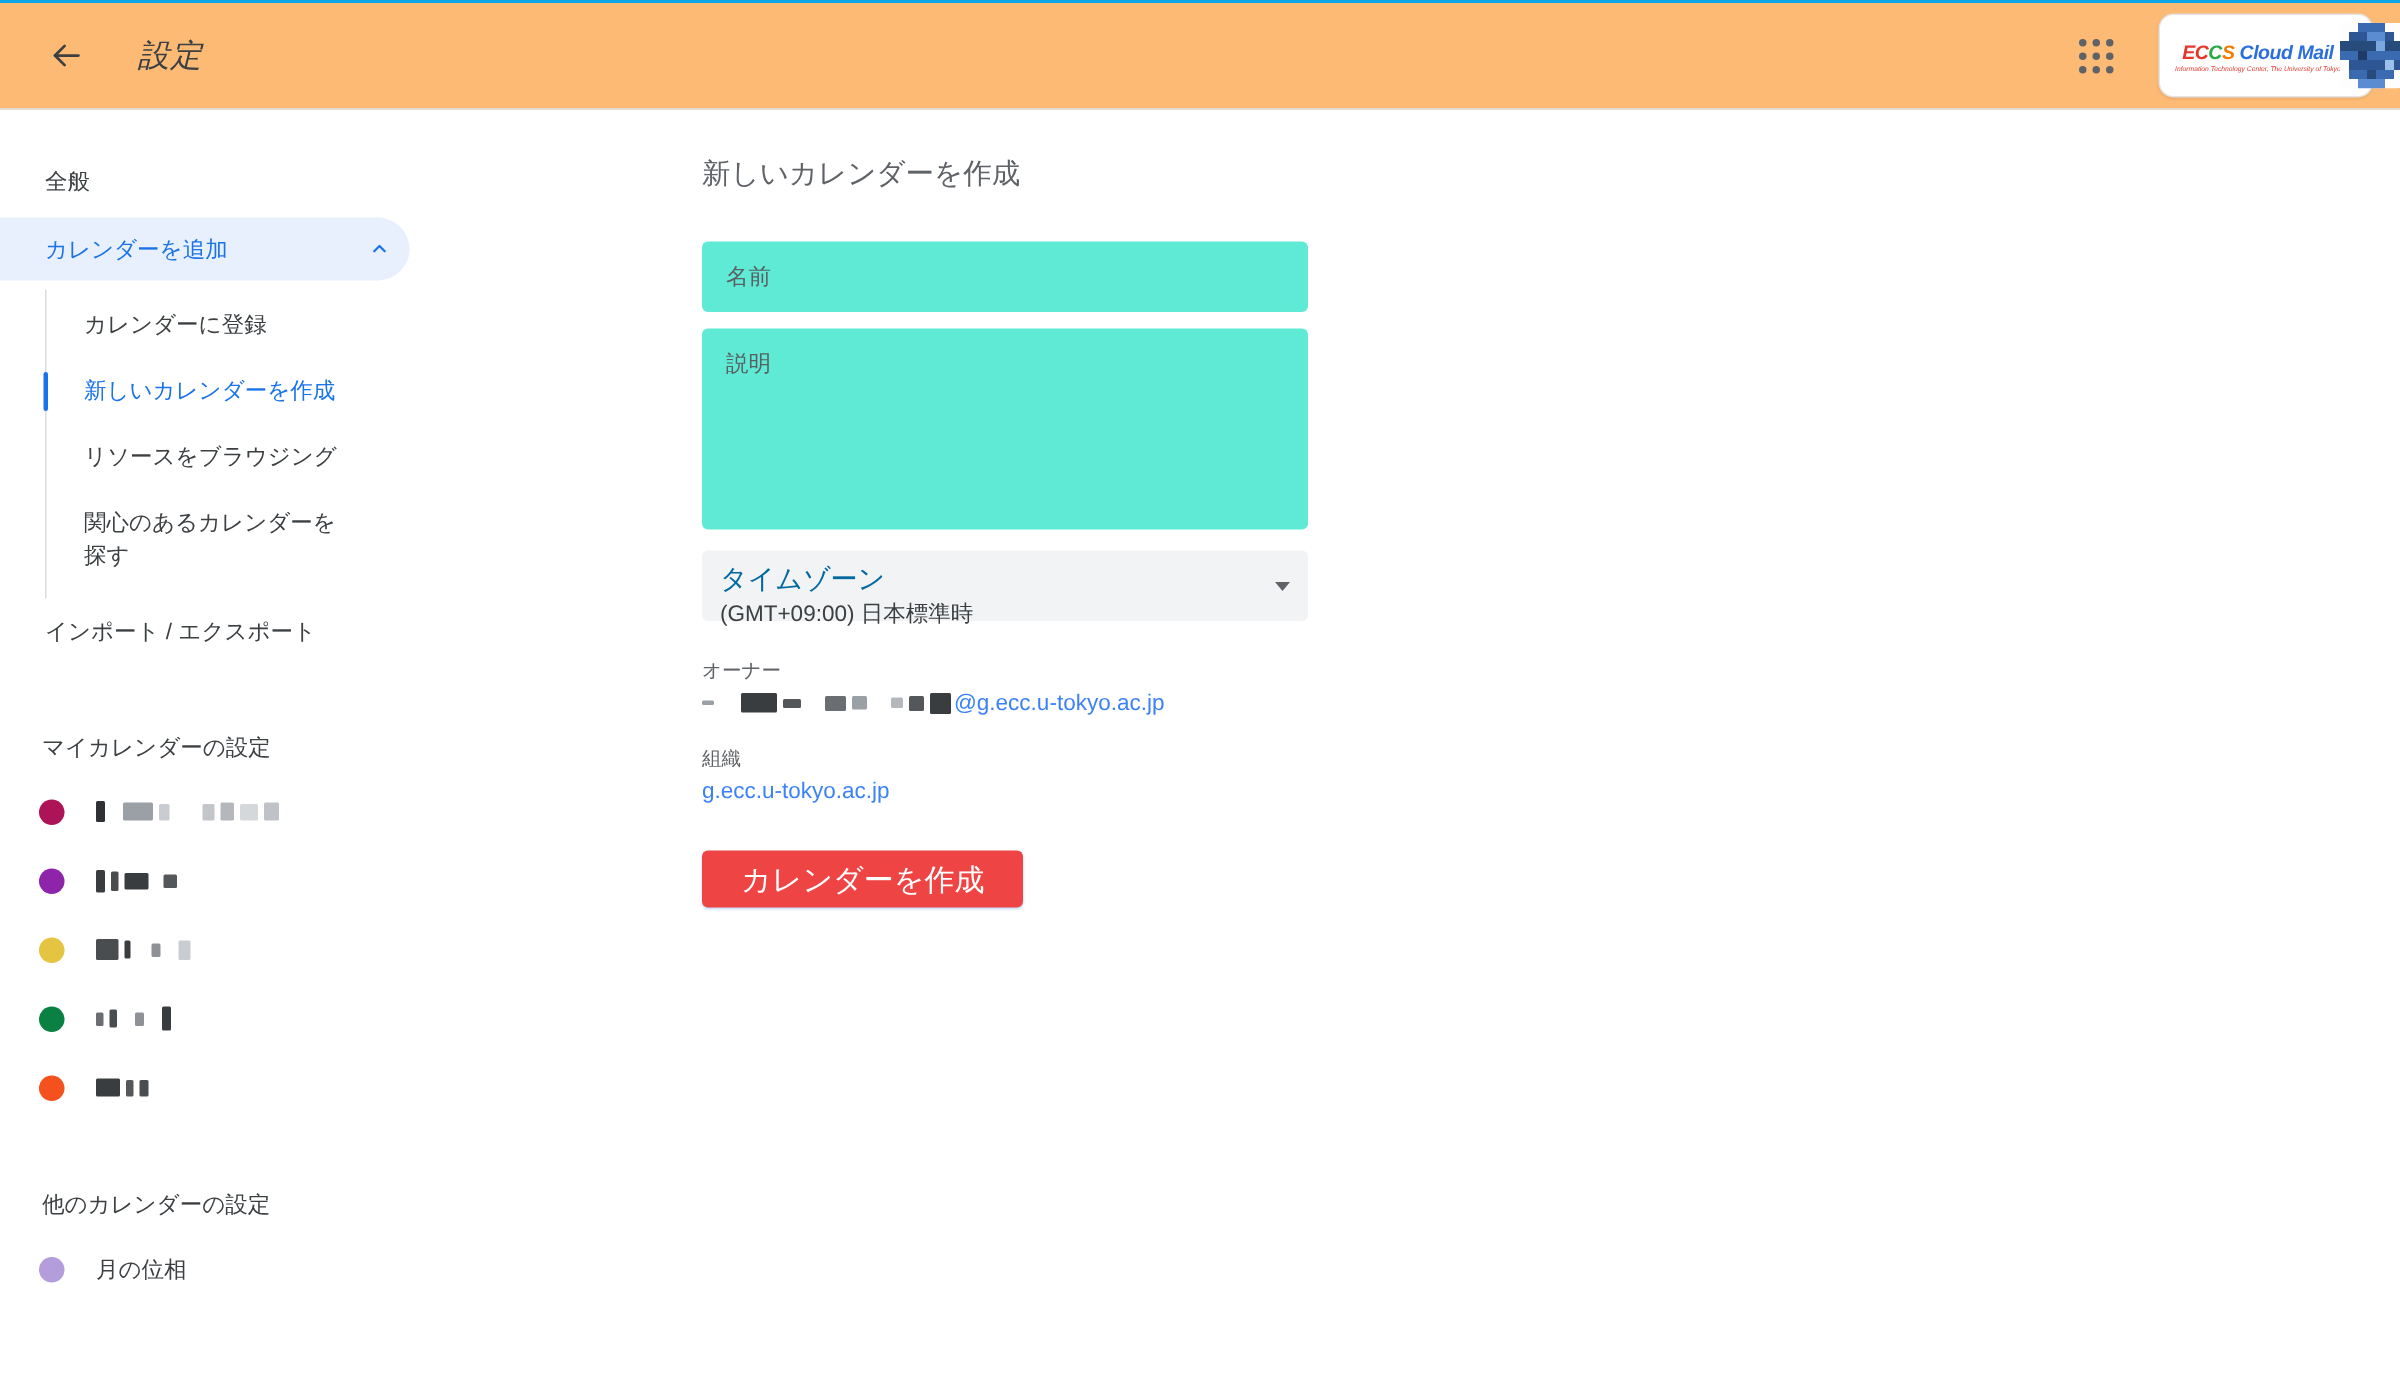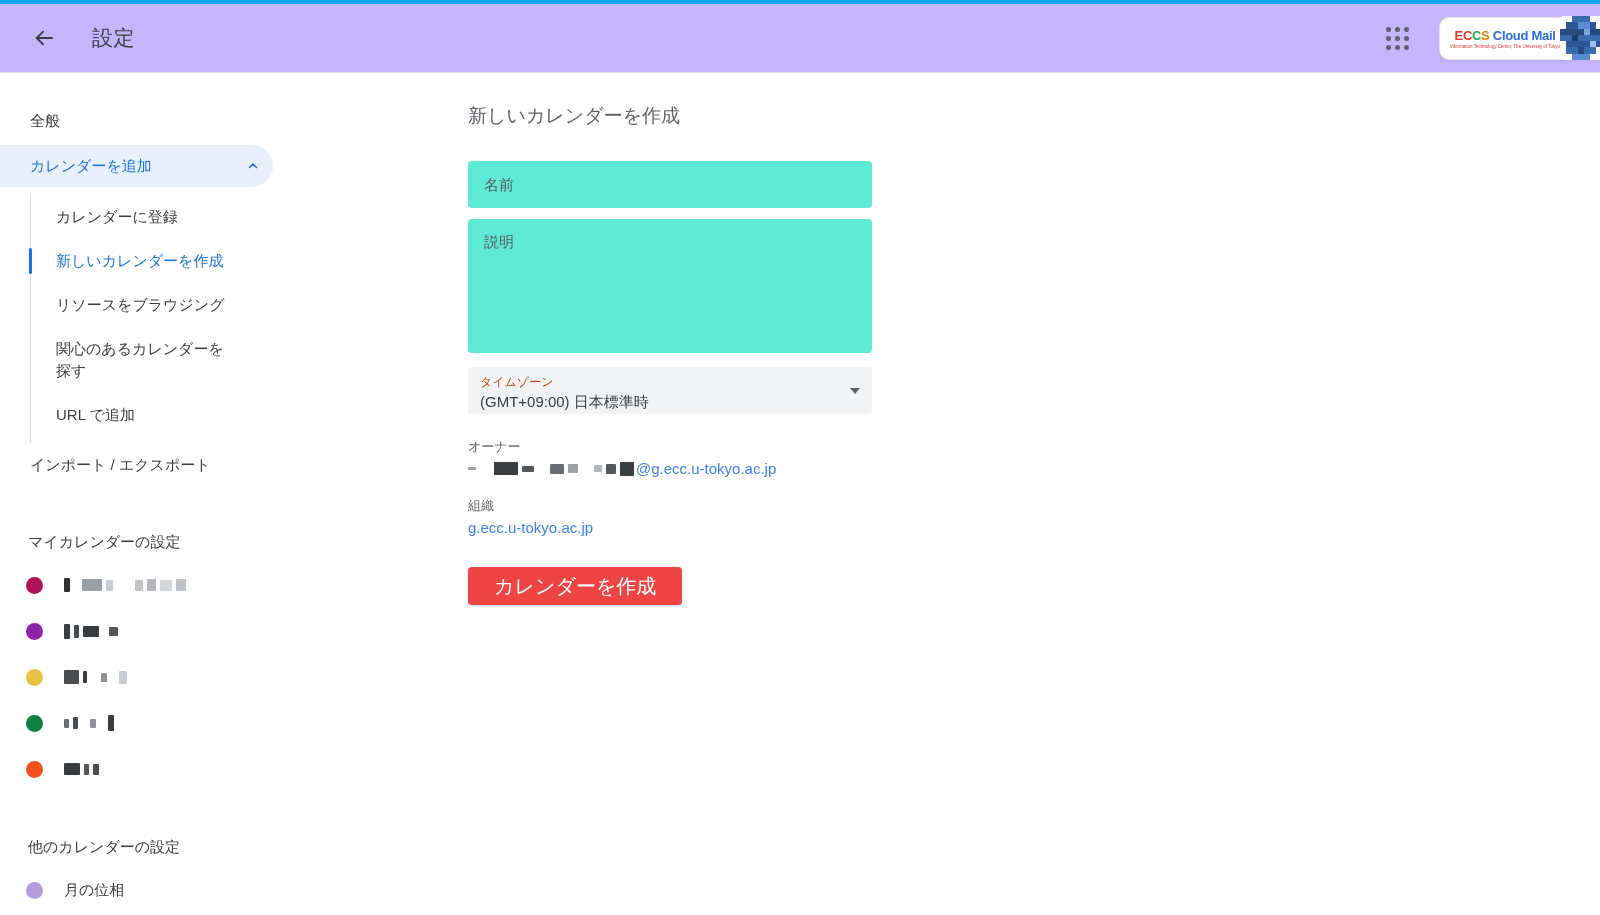--- a/index.html
+++ b/index.html
@@ -1,31 +1,31 @@
 <!DOCTYPE html>
 <html><head>
 <meta charset="utf-8">
 <style>
   * { margin:0; padding:0; box-sizing:border-box; }
   html,body { width:1600px; height:915px; background:#fff; overflow:hidden;
     font-family:"Liberation Sans","DejaVu Sans",sans-serif; color:#3c4043; }
 
   
-  .topbar { height:73px; border-top:4px solid #0ea5e9; border-bottom:1px solid #dcdcdc;
-    display:flex; align-items:center; padding:0 18px 0 24px; background:#c4b5fd; }
+  .topbar { height:73px; border-top:2px solid #0ea5e9; border-bottom:1px solid #dcdcdc;
+    display:flex; align-items:center; padding:0 18px 0 24px; background:#fdba74;font-style:italic; }
   .back-btn { width:40px; height:40px; border-radius:50%; display:flex; align-items:center;
     justify-content:center; cursor:pointer; }
   .back-btn svg { width:22px; height:22px; stroke:#3c4043; }
   .topbar-title { font-size:21px; color:#3c4043; margin-left:28px; letter-spacing:.5px; }
   .topbar-spacer { flex:1; }
   .apps-grid { width:40px; height:40px; display:grid; grid-template-columns:repeat(3,5px);
     grid-template-rows:repeat(3,5px); gap:4px; align-content:center; justify-content:center;
     cursor:pointer; margin-right:22px; }
   .apps-grid span { width:5px; height:5px; border-radius:50%; background:#5f6368; }
-  .logo-card { width:143px; height:43px; background:#fff; border:1px solid #e4e4e4;
+  .logo-card { width:143px; height:56px; background:#fff; border:1px solid #e4e4e4;
     border-radius:10px; box-shadow:0 1px 2px rgba(0,0,0,.08); display:flex; align-items:center;
     padding:4px 4px 4px 10px; cursor:pointer; }
   .logo-text { flex:1; text-align:center; }
   .logo-title { font-size:13px; font-weight:bold; white-space:nowrap; letter-spacing:-0.3px; }
   .logo-title .l-red{color:#e5372c;} .logo-title .l-green{color:#2ba84a;}
   .logo-title .l-orange{color:#f57c00;} .logo-title .l-blue{color:#2a6fdb;}
   .logo-sub { font-size:4.5px; color:#e5372c; white-space:nowrap; margin-top:1px; }
   .avatar { width:42px; height:44px; border-radius:4px; overflow:hidden; flex:none; }
 
   
@@ -56,21 +56,21 @@
 
   
   .main-title { font-size:19px; color:#5f6368; margin-bottom:32px; }
   .field { width:404px; background:#5eead4; border:none; border-radius:4px; display:block;
     font-family:inherit; font-size:15px; color:#3c4043; outline:none; resize:none; }
   .field::placeholder { color:#5a5f63; opacity:1; }
   input.field { height:47px; padding:0 16px; margin-bottom:11px; }
   textarea.field { height:134px; padding:14px 16px; margin-bottom:14px; }
   .tz-box { width:404px; height:47px; background:#f1f3f4; border-radius:4px;
     padding:7px 14px 0 12px; position:relative; cursor:pointer; margin-bottom:24px; }
-  .tz-label { font-size:12px; color:#c2410c; }
+  .tz-label { font-size:18px; color:#0369a1; }
   .tz-value { font-size:15px; color:#3c4043; margin-top:2px; }
   .caret { position:absolute; right:12px; top:21px; width:0; height:0;
     border-left:5px solid transparent; border-right:5px solid transparent;
     border-top:6px solid #5f6368; }
   .meta-label { font-size:13px; color:#5f6368; margin-bottom:4px; }
   .meta-value { font-size:15px; color:#3b82f6; }
   .owner-line { display:flex; align-items:center; margin-bottom:20px; }
   .org-block { margin-bottom:31px; }
   .create-btn { background:#ef4444; color:#fff; border:none; border-radius:4px;
     height:38px; padding:0 26px; font-size:20px; font-family:Liberation Mono, monospace; cursor:pointer;
@@ -134,21 +134,20 @@
       <svg viewBox="0 0 24 24" fill="none" stroke-width="3" stroke-linecap="round" stroke-linejoin="round">
           <polyline points="5 15 12 8 19 15"></polyline>
         </svg>
     </div>
 
     <div class="sub-list">
       <div class="sub-item">カレンダーに登録</div>
       <div class="sub-item selected">新しいカレンダーを作成</div>
       <div class="sub-item">リソースをブラウジング</div>
       <div class="sub-item">関心のあるカレンダーを探す</div>
-      <div class="sub-item">URL で追加</div>
     </div>
 
     <div class="side-item">インポート / エクスポート</div>
 
     <div class="section-gap"></div>
     <div class="section-head">マイカレンダーの設定</div>
 
     <div class="cal-row">
       <span class="dot" style="background: rgb(173, 20, 87);"></span>
       <span class="redact">

